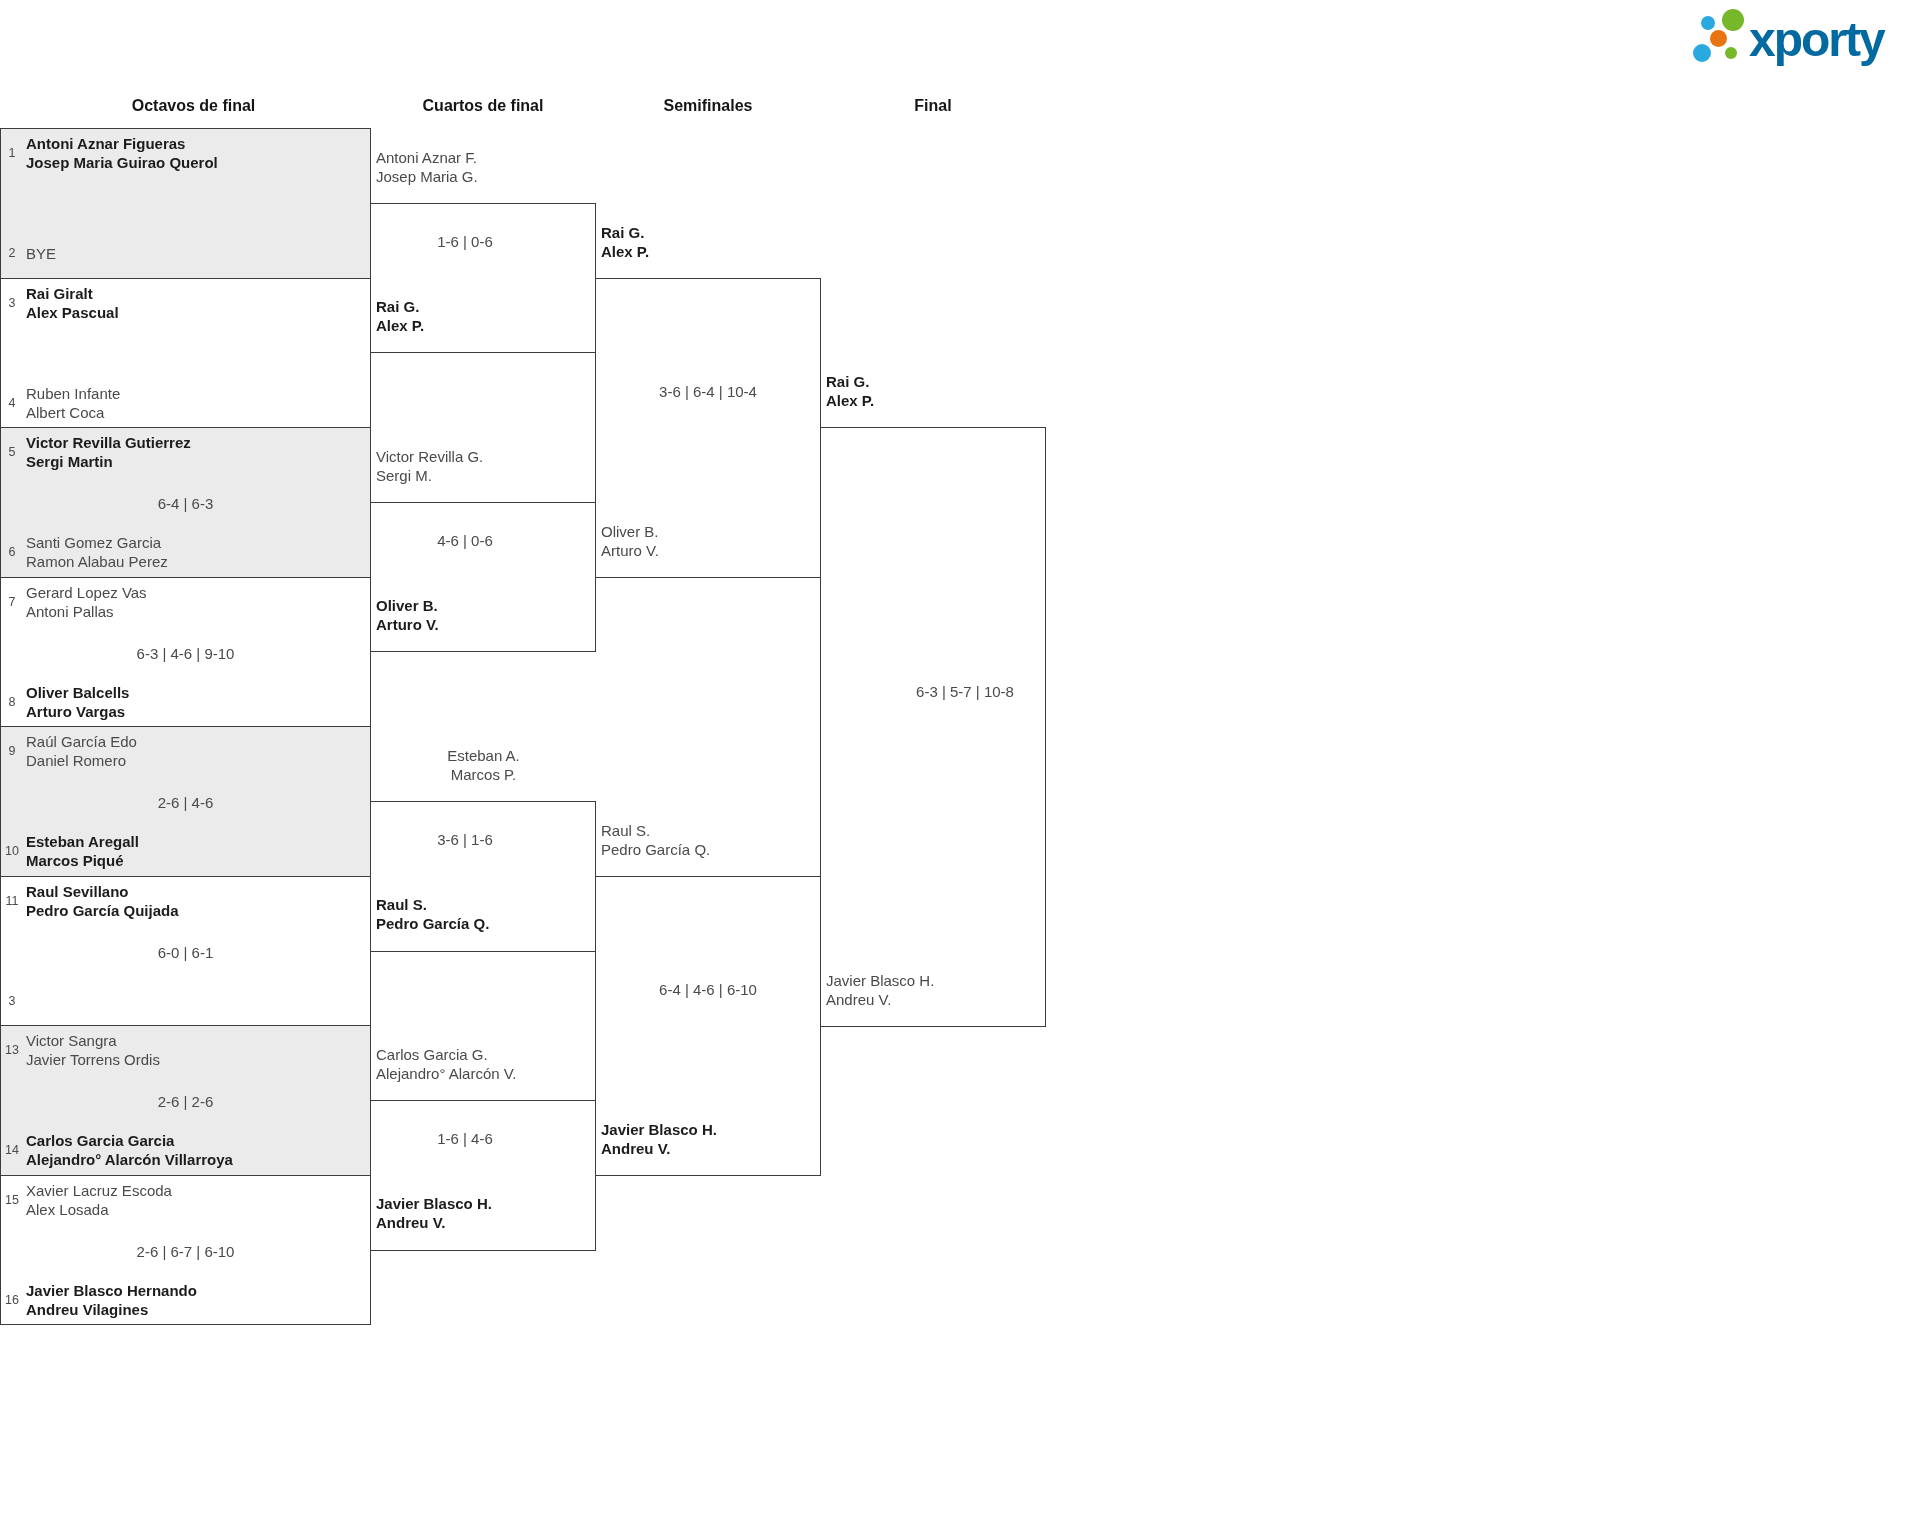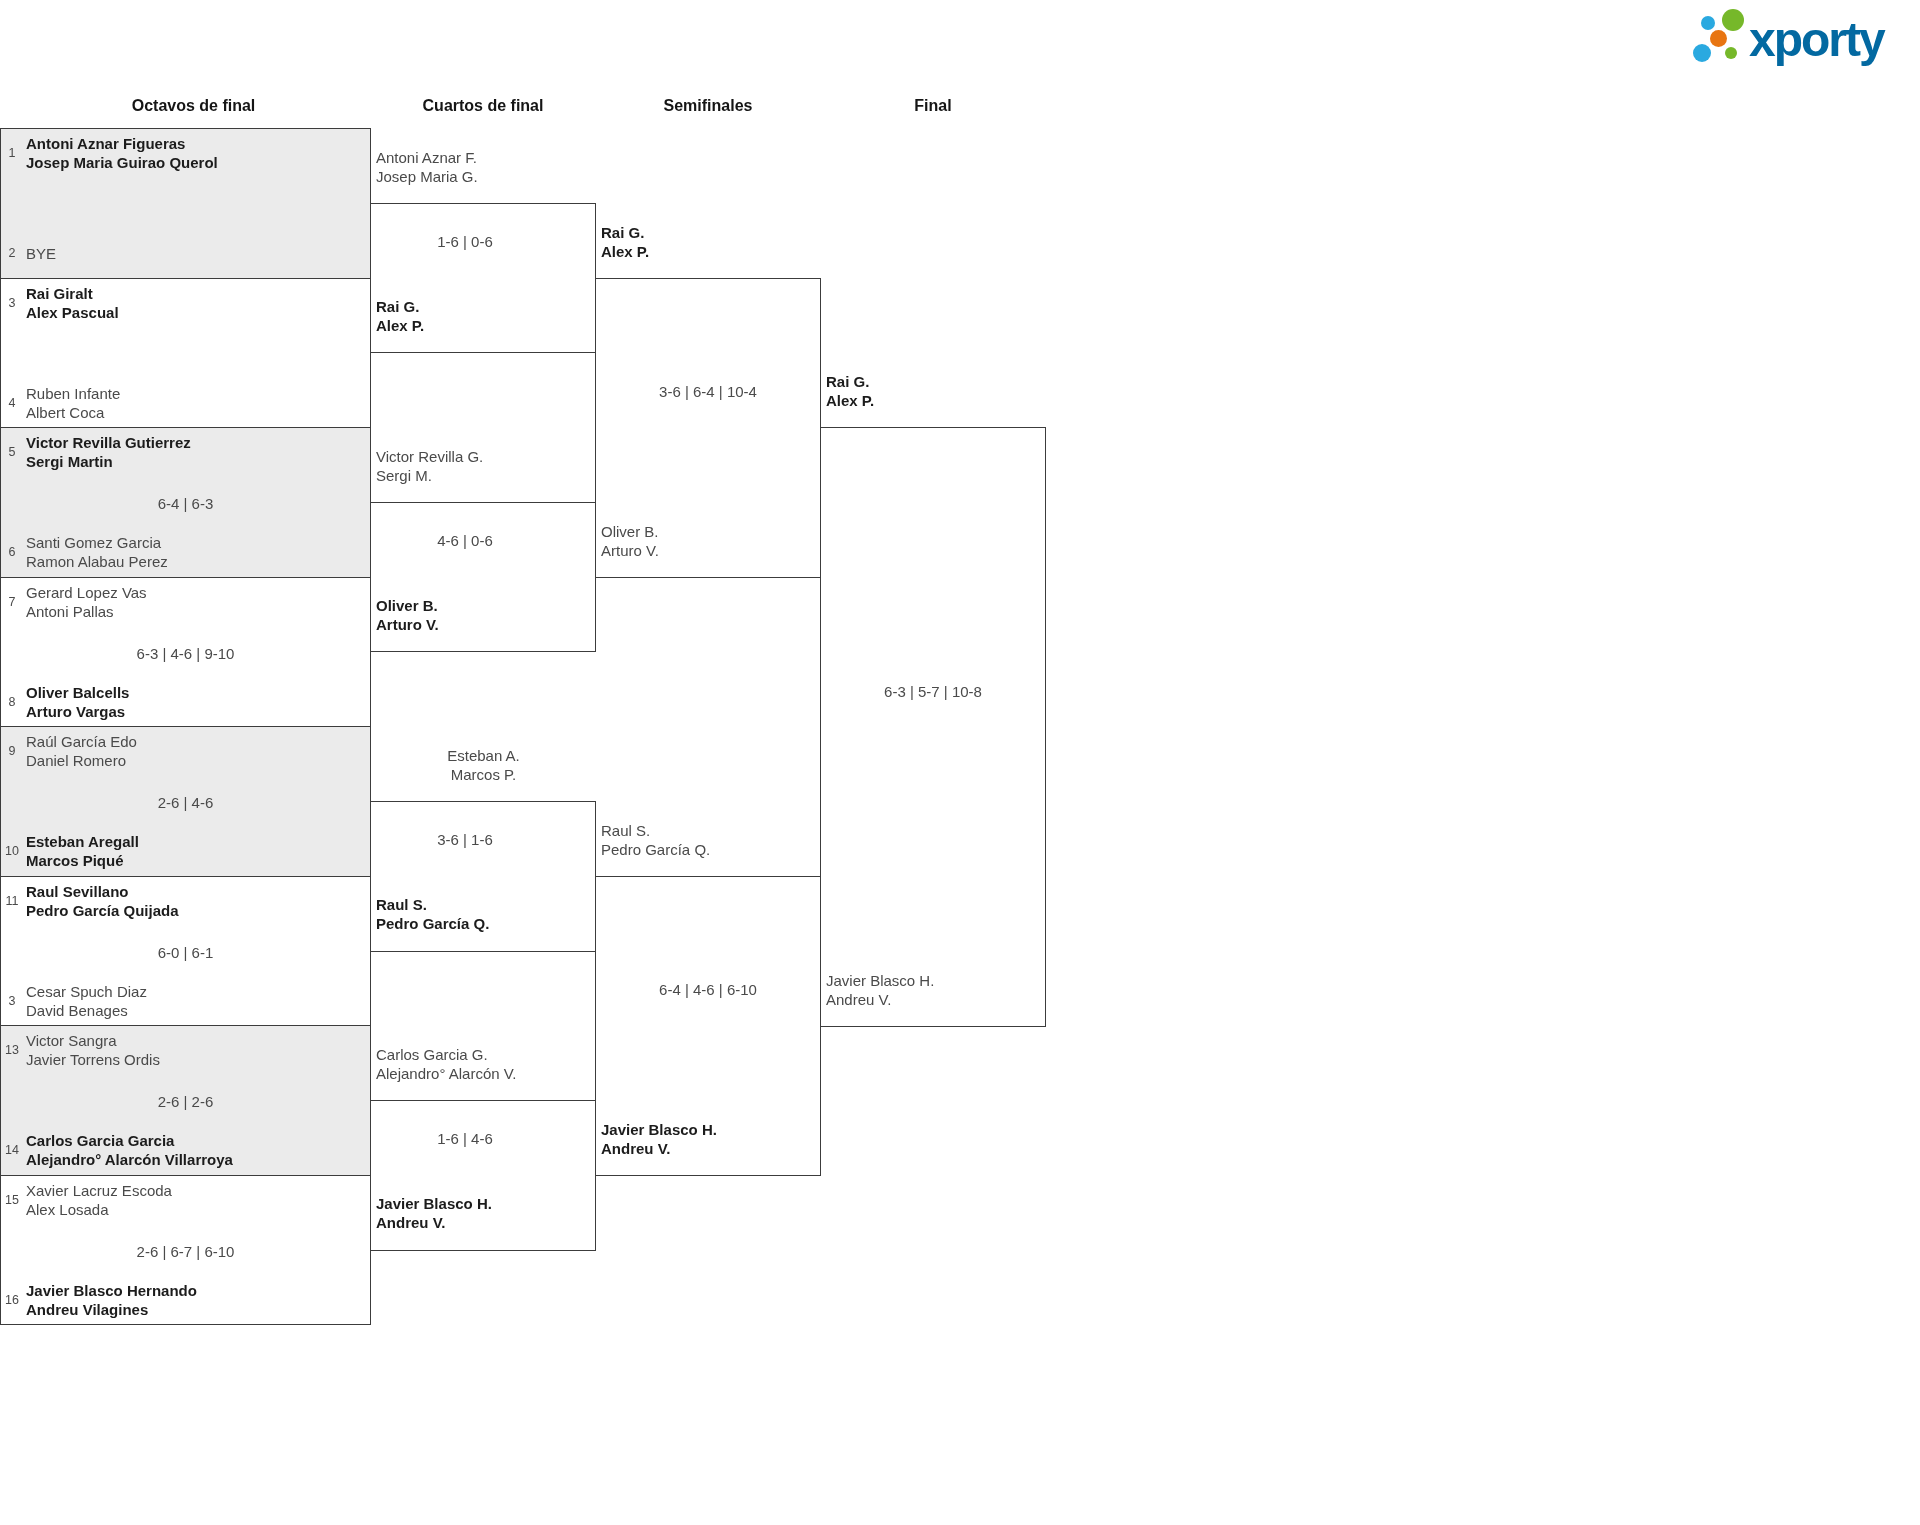--- a/index.html
+++ b/index.html
@@ -14,21 +14,21 @@
   .team{position:absolute;height:38px;display:flex;flex-direction:column;justify-content:center;
         font-size:15px;line-height:19px;white-space:pre-line;color:#4a4a4a;width:340px;}
   .team.rw{width:215px;}
   .team.w{font-weight:700;color:#1c1c1c;}
   .num{position:absolute;left:4px;width:16px;height:38px;display:flex;align-items:center;
        justify-content:center;font-size:12.5px;color:#4a4a4a;}
   .score{position:absolute;font-size:15px;color:#4a4a4a;text-align:center;}
   .s-oct{left:0;width:371px;}
   .s-qf{left:370px;width:190px;}
   .s-sf{left:595px;width:226px;}
-  .s-f{left:820px;width:226px;}
+  .s-f{left:820px;width:226px;padding-left:32px;}
   .dot{position:absolute;border-radius:50%;}
   .logo-text{position:absolute;left:1749px;top:12px;font-size:48px;font-weight:700;
              color:#0369a1;letter-spacing:-2px;}
 </style>
 </head>
 <body>
 
 <div class="page">
 
 
@@ -98,22 +98,20 @@
   <div class="score s-oct" style="top:794px;">2-6 | 4-6</div>
   <div class="num" style="top:832px;">10</div>
   <div class="team w" style="left:26px;top:832px;">Esteban Aregall
 Marcos Piqué</div>
 
   <div class="num" style="top:882px;">11</div>
   <div class="team w" style="left:26px;top:882px;">Raul Sevillano
 Pedro García Quijada</div>
   <div class="score s-oct" style="top:944px;">6-0 | 6-1</div>
   <div class="num" style="top:982px;">3</div>
-  <div class="team" style="left:26px;top:982px;">Cesar Spuch Diaz
-David Benages</div>
 
   <div class="num" style="top:1031px;">13</div>
   <div class="team" style="left:26px;top:1031px;">Victor Sangra
 Javier Torrens Ordis</div>
   <div class="score s-oct" style="top:1093px;">2-6 | 2-6</div>
   <div class="num" style="top:1131px;">14</div>
   <div class="team w" style="left:26px;top:1131px;">Carlos Garcia Garcia
 Alejandro° Alarcón Villarroya</div>
 
   <div class="num" style="top:1181px;">15</div>

